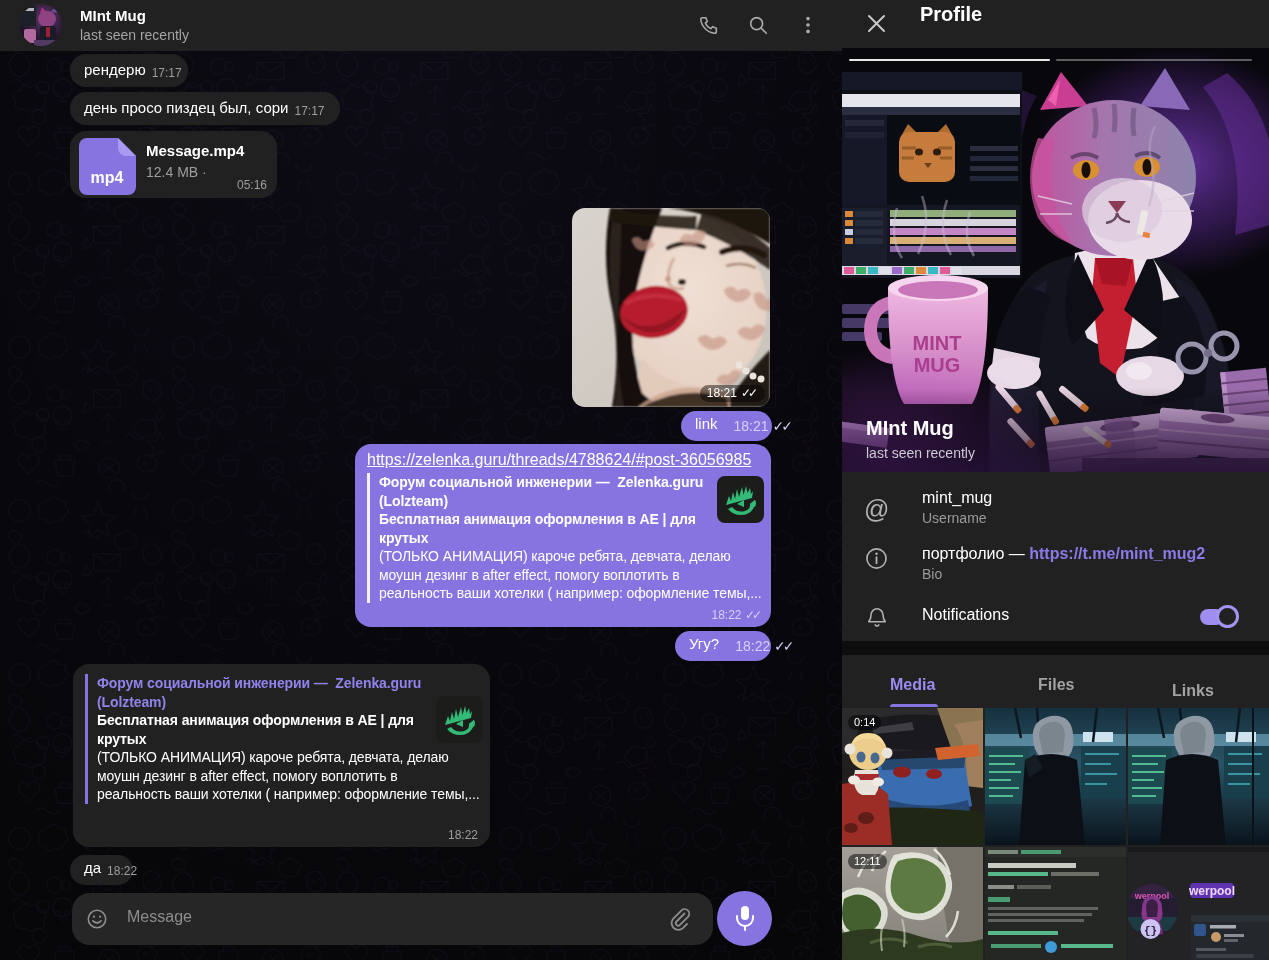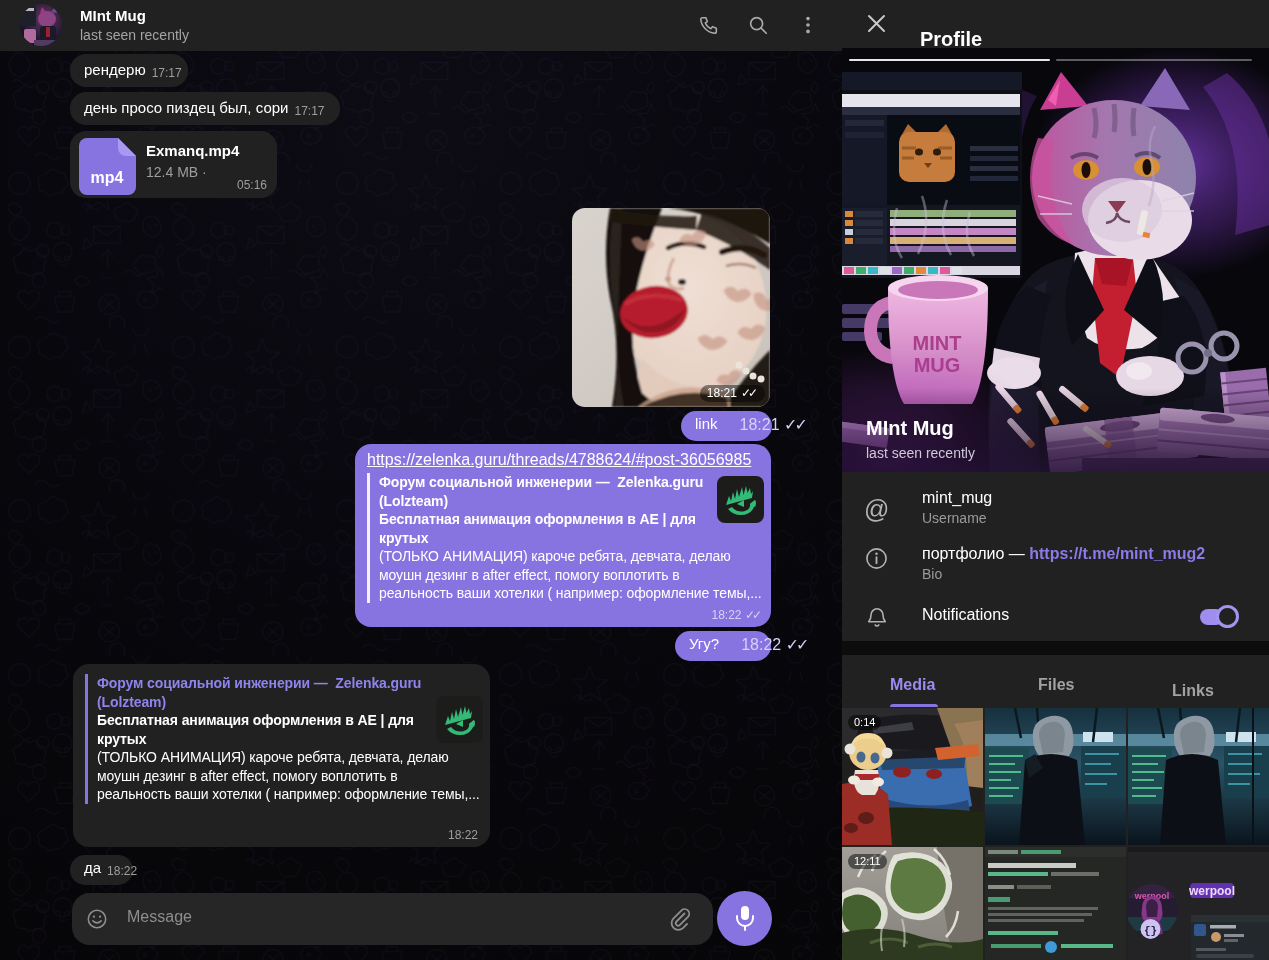--- a/index.html
+++ b/index.html
@@ -11,26 +11,26 @@
   #chat { position:absolute; left:0; top:0; width:842px; height:960px; background:#060608; overflow:hidden; }
   #chathead { position:absolute; left:0; top:0; width:842px; height:51px; background:#212121; z-index:5; }
   #chathead .title { position:absolute; left:80px; top:7px; font-size:15px; font-weight:bold; color:#fff; }
   #chathead .sub { position:absolute; left:80px; top:27px; font-size:14px; color:#a5a5a5; }
 
   .bubble-in { position:absolute; background:#212121; border-radius:16px; color:#fff; }
   .bubble-out { position:absolute; background:#8774e1; border-radius:16px; color:#fff; }
   .msgrow { display:flex; align-items:flex-end; height:100%; padding:0 9px 7px 14px; white-space:nowrap; }
   .msgtext { font-size:15px; line-height:20px; }
   .time-in { font-size:12px; color:#9e9e9e; margin-left:6px; }
-  .time-out { font-size:16px; color:#d9d0f8; margin-left:22px; }
+  .time-out { font-size:14px; color:#d9d0f8; margin-left:16px; }
 
   
   #panel { position:absolute; left:842px; top:0; width:427px; height:960px; background:#212121; }
   #panelhead { position:absolute; left:0; top:0; width:427px; height:48px; background:#212121; }
-  #panelhead .title { position:absolute; left:78px; top:28px; font-size:20px; font-weight:bold; color:#fff; }
+  #panelhead .title { position:absolute; left:78px; top:3px; font-size:20px; font-weight:bold; color:#fff; }
   #photo { position:absolute; left:0; top:48px; width:427px; height:424px; background:#07060b; overflow:hidden; }
   #pbar1 { position:absolute; left:7px; top:11px; width:201px; height:2px; background:rgba(255,255,255,0.9); border-radius:2px; z-index:9; }
   #pbar2 { position:absolute; left:214px; top:11px; width:196px; height:2px; background:rgba(255,255,255,0.35); border-radius:2px; z-index:9; }
   #photoname { position:absolute; left:24px; top:369px; z-index:8; }
   #photoname .nm { font-size:20px; font-weight:bold; color:#fff; }
   #photoname .ls { font-size:14px; color:#cfc9d8; margin-top:5px; }
   #info { position:absolute; left:0; top:472px; width:427px; height:169px; background:#212121; }
   .inforow { position:absolute; left:0; width:427px; }
   .inforow .t1 { position:absolute; left:80px; top:0; font-size:16px; color:#fff; }
   .inforow .t2 { position:absolute; left:80px; top:21px; font-size:14px; color:#9b9b9b; }
@@ -153,21 +153,21 @@
         <span class="time-in">17:17</span>
       </div>
   </div>
 
   <div class="bubble-in" style="left:70px; top:131px; width:207px; height:67px;">
     <svg style="position:absolute; left:9px; top:7px;" width="57" height="57">
       <path d="M8 0 H39 L57 18 V49 a8 8 0 0 1 -8 8 H8 a8 8 0 0 1 -8 -8 V8 a8 8 0 0 1 8 -8 Z" fill="#8774e1"></path>
       <path d="M39 0 L57 18 H47 a8 8 0 0 1 -8 -8 Z" fill="#a79af0"></path>
       <text x="28" y="45" text-anchor="middle" font-size="16" font-weight="bold" fill="#ffffff" font-family="Liberation Sans">mp4</text>
     </svg>
-    <div style="position:absolute; left:76px; top:11px; font-size:15px; font-weight:bold;">Exmanq.mp4</div>
+    <div style="position:absolute; left:76px; top:11px; font-size:15px; font-weight:bold;">Message.mp4</div>
     <div style="position:absolute; left:76px; top:33px; font-size:14px; color:#9e9e9e;">12.4 MB ·</div>
     <div style="position:absolute; right:10px; bottom:6px; font-size:12px; color:#9e9e9e;">05:16</div>
   </div>
 
   <div class="abs" style="left:572px; top:208px; width:198px; height:199px; border-radius:13px; overflow:hidden;">
     <svg width="198" height="199" id="facepic" viewBox="0 0 198 199">
       <defs>
         <linearGradient id="fbg" x1="0" y1="0" x2="1" y2="1">
           <stop offset="0" stop-color="#d8d3cc"></stop>
             <stop offset="1" stop-color="#c8c2bb"></stop>

